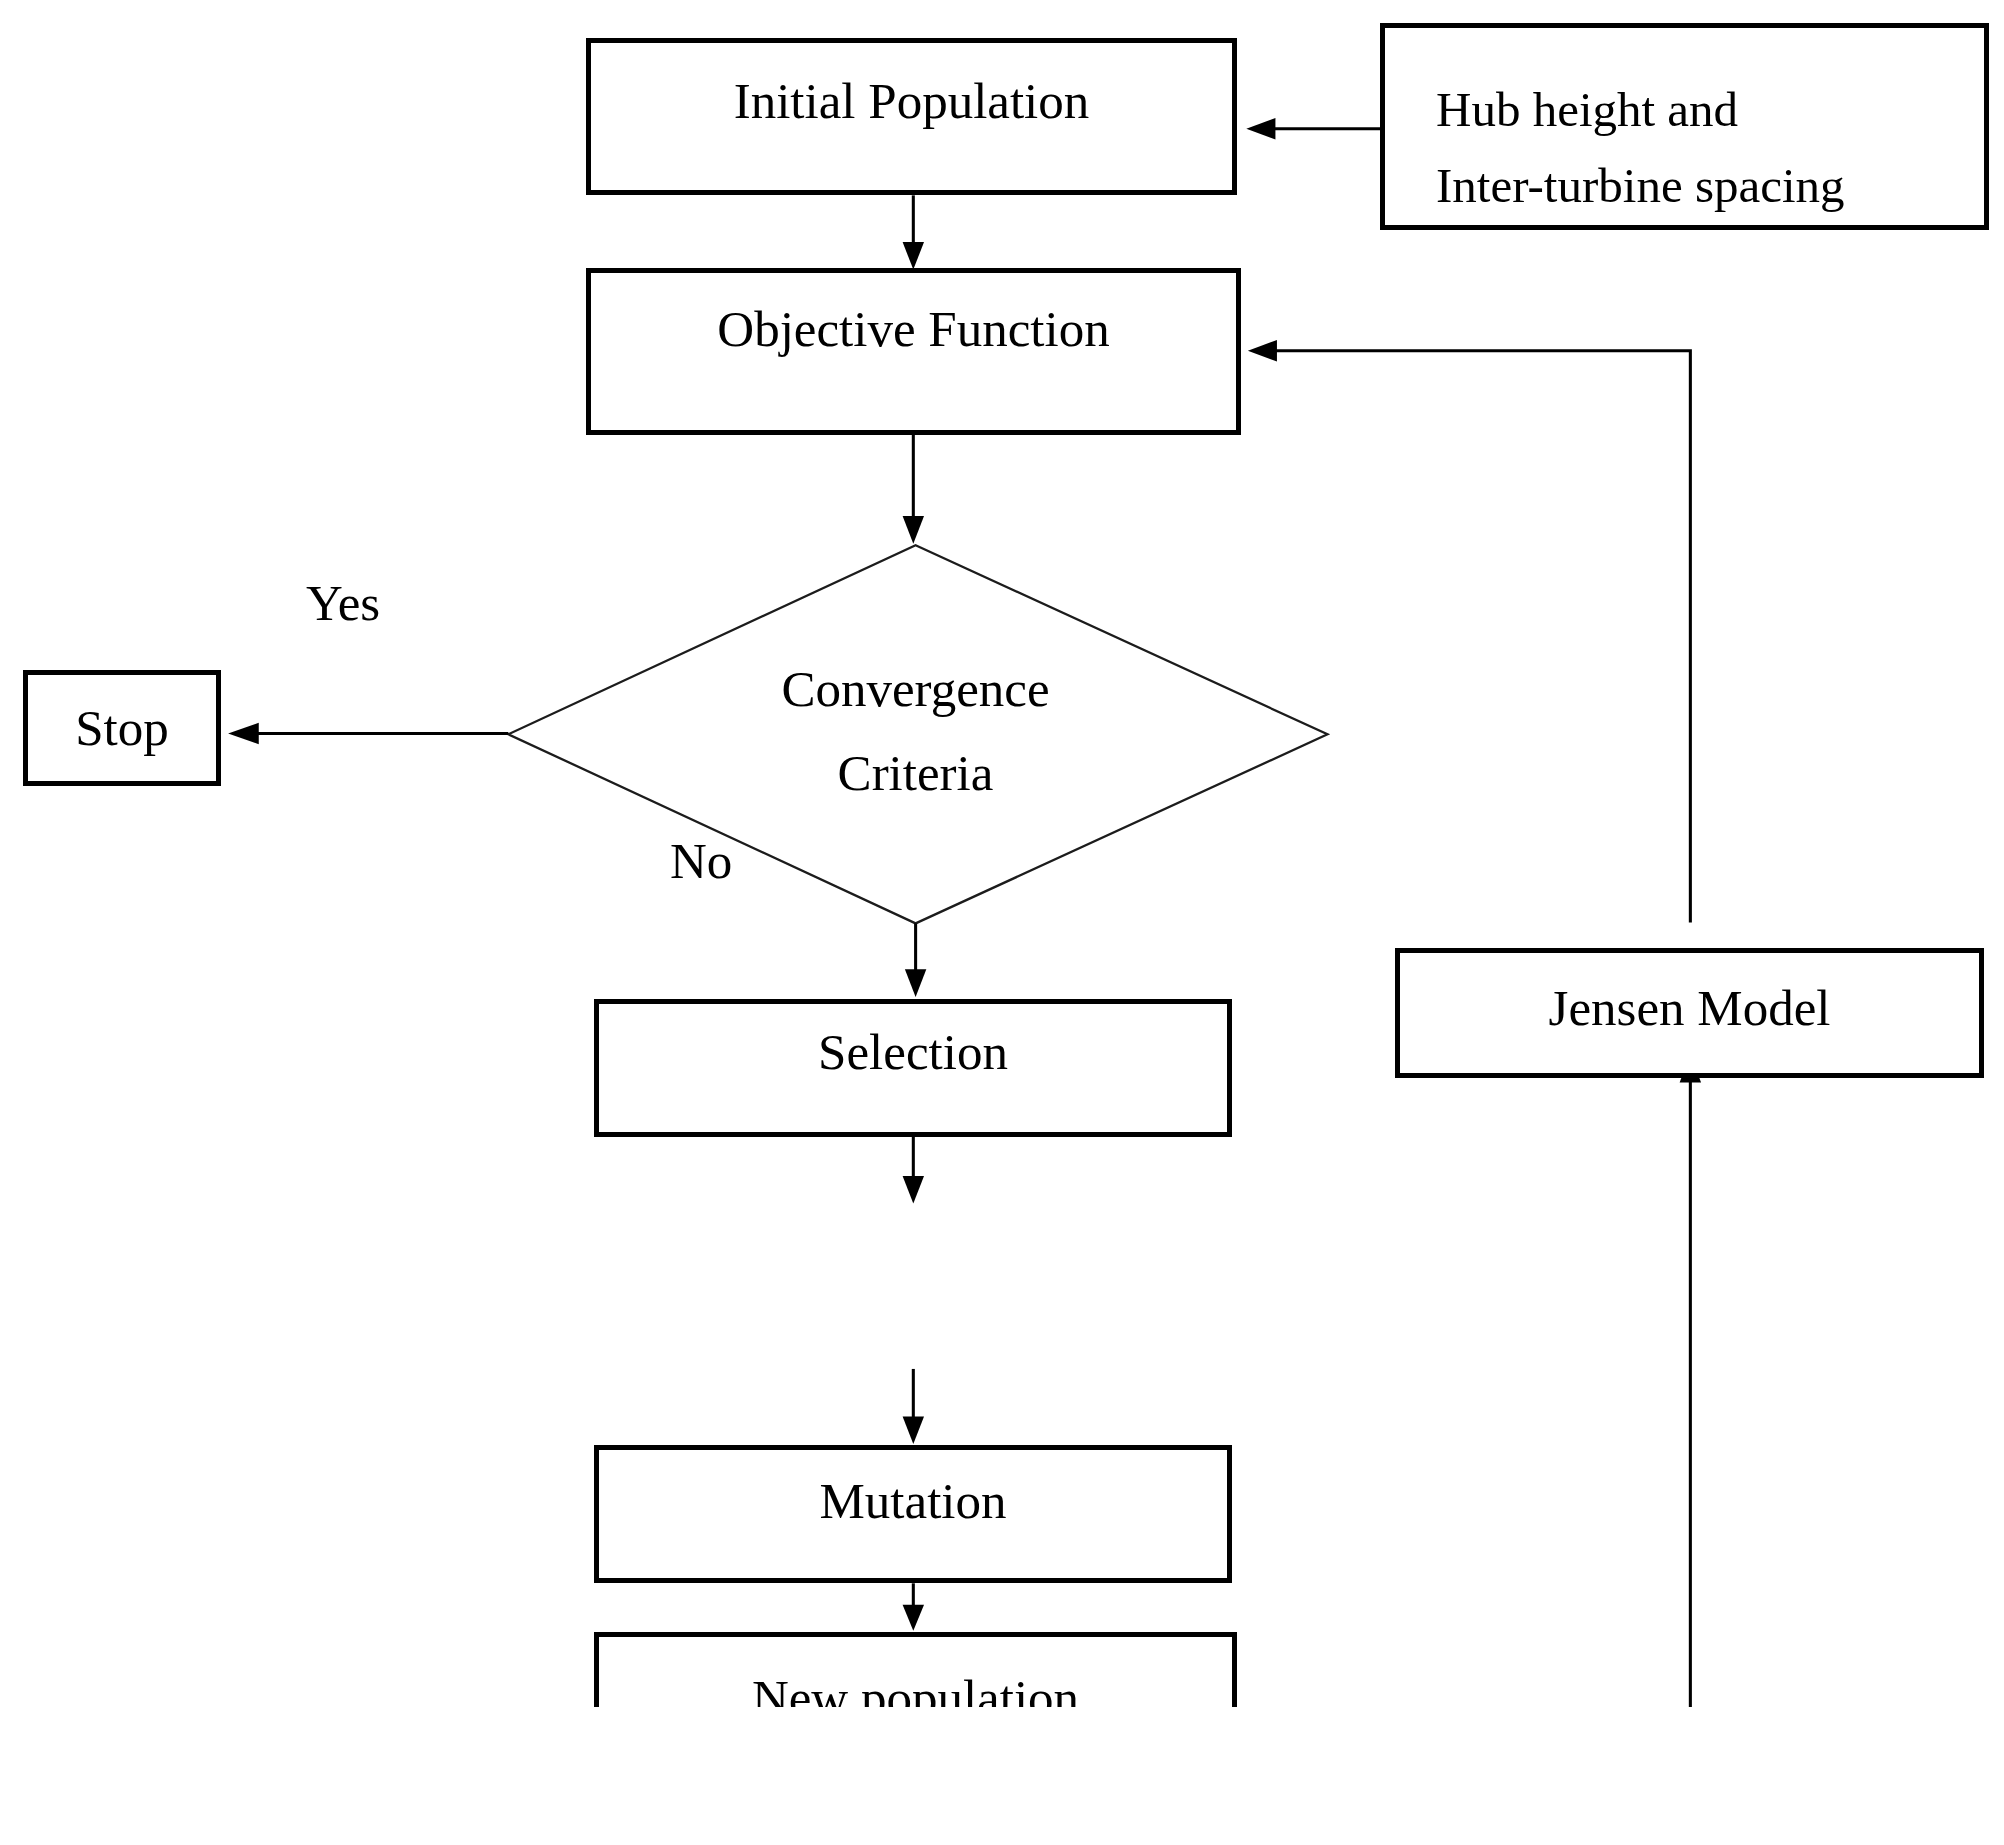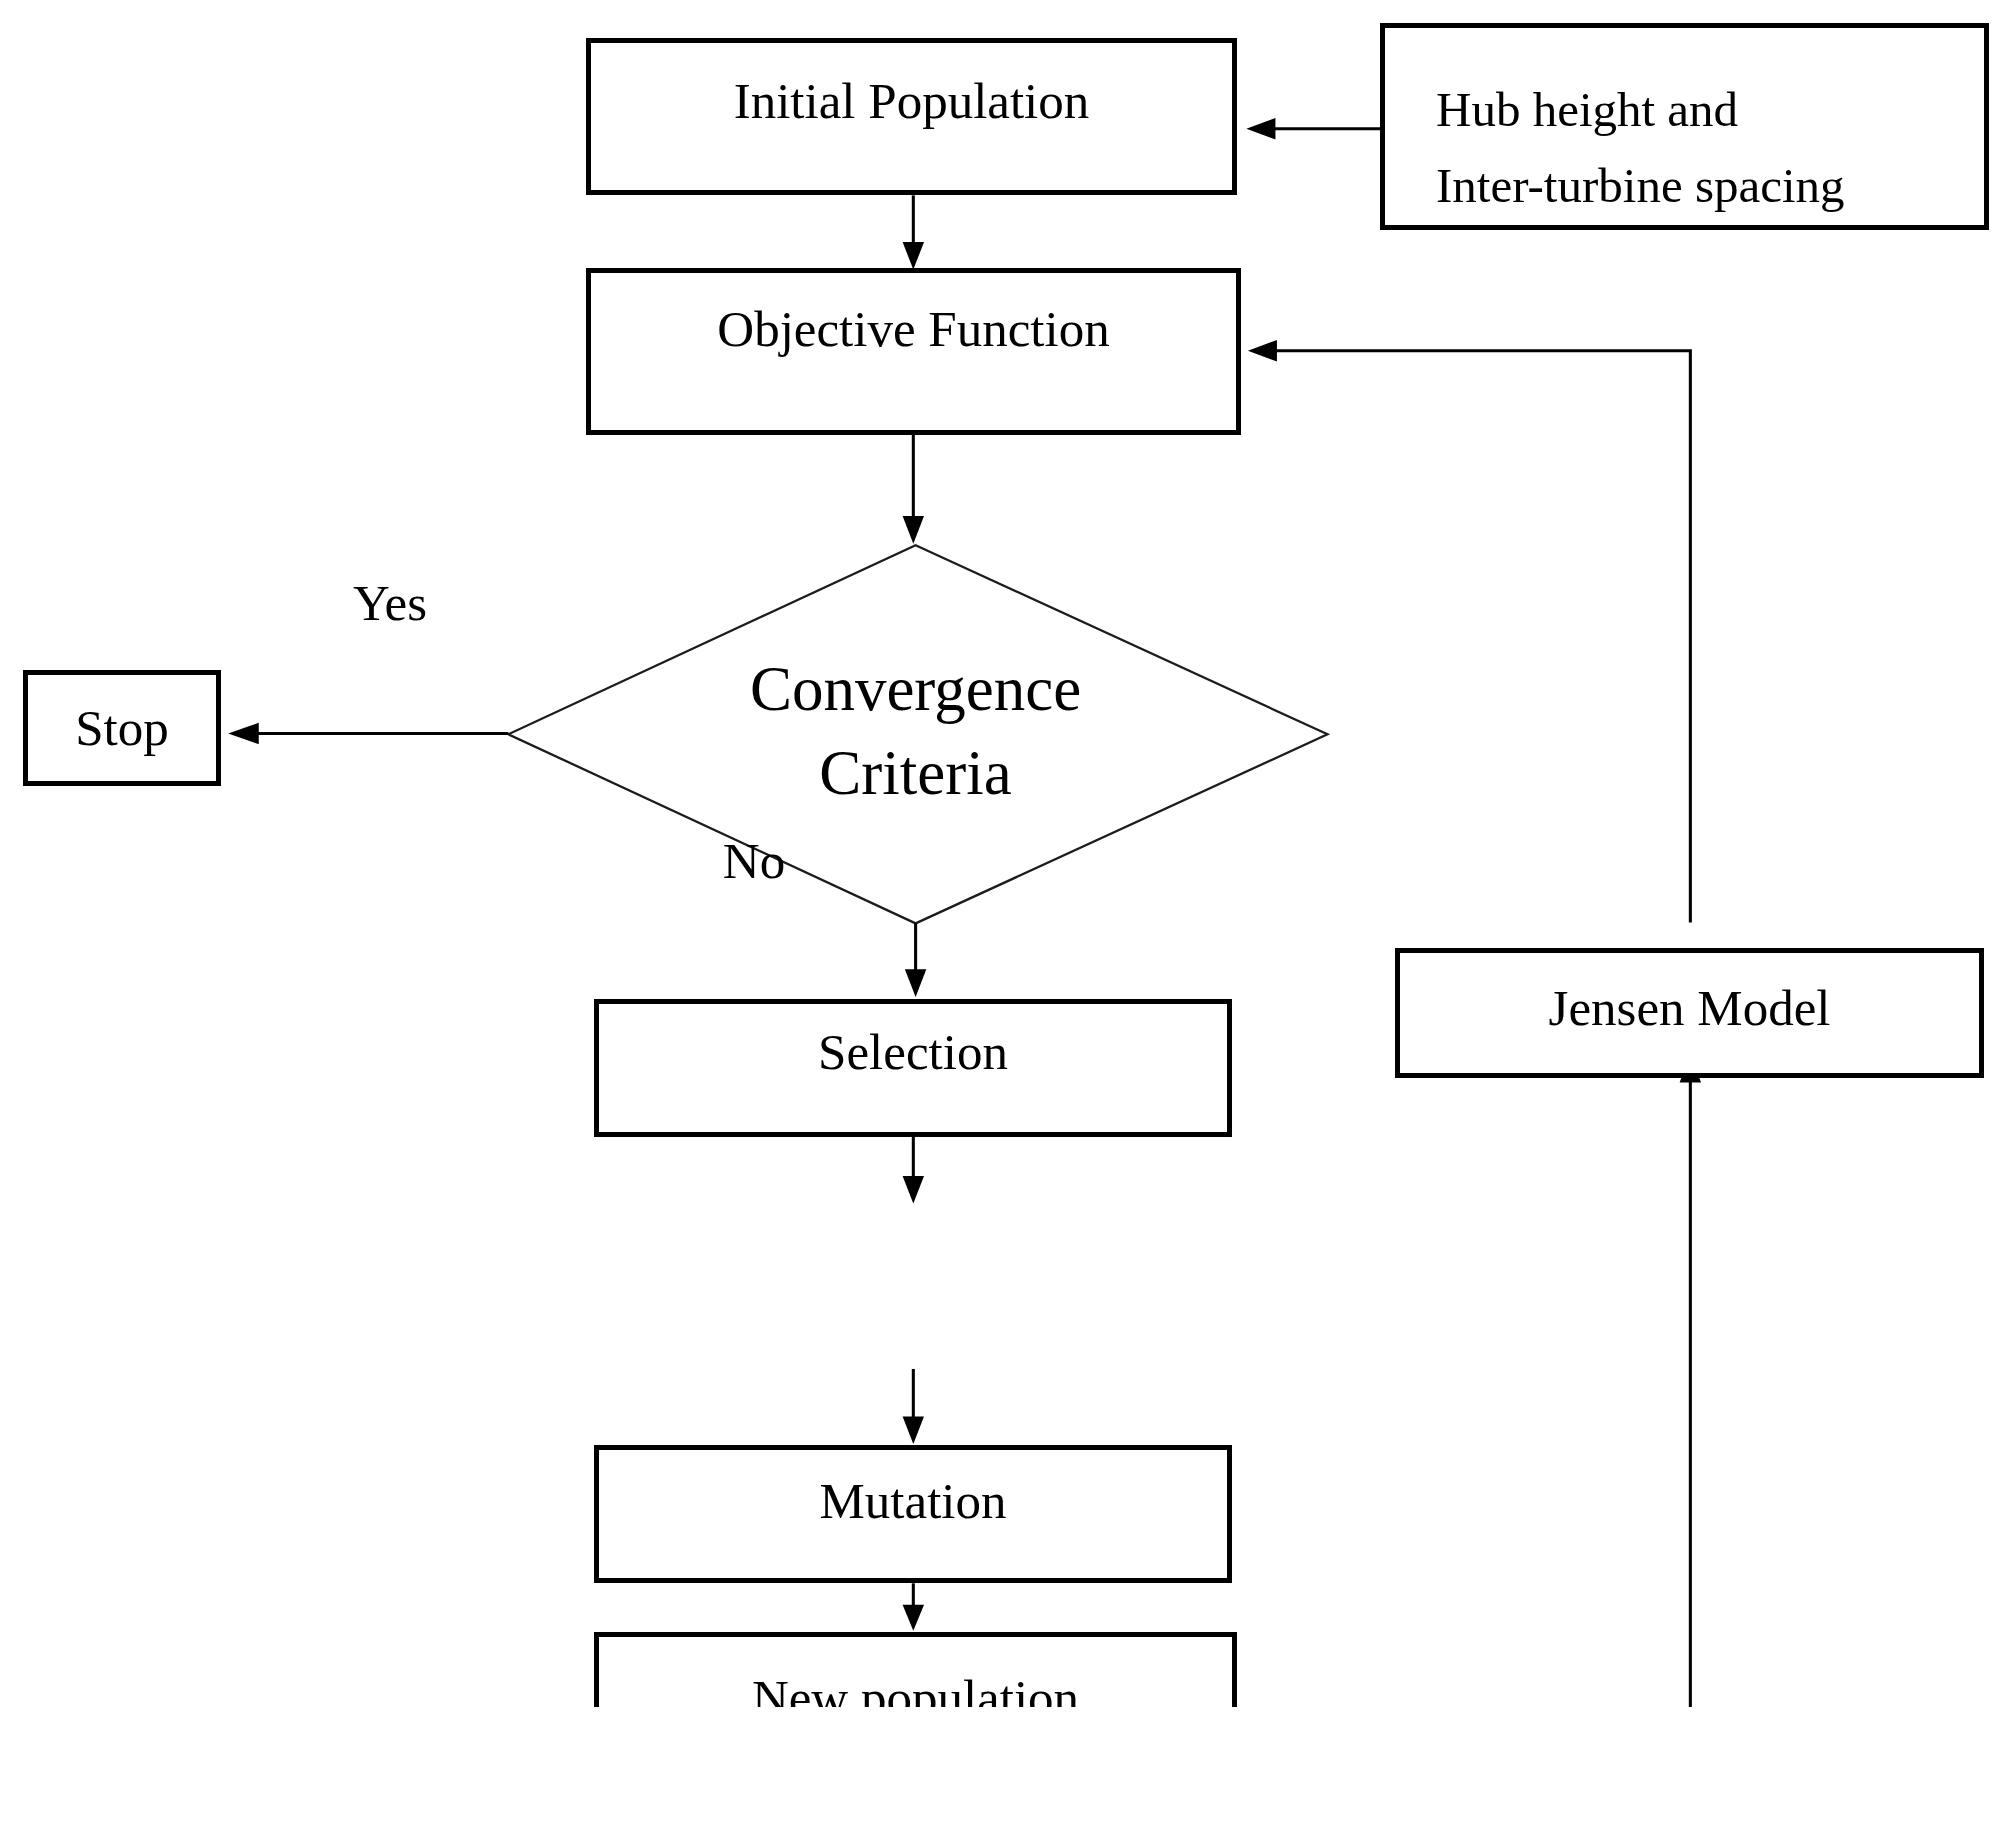--- a/index.html
+++ b/index.html
@@ -38,31 +38,31 @@
     left: 0;
     width: 100%;
     text-align: left;
     font-size: 49px;
     line-height: 77px;
     white-space: nowrap;
   }
   .edge-label {
     position: absolute;
     width: 168px;
-    text-align: center;
+    text-align: left;
     font-size: 51px;
     line-height: 61px;
   }
   .diamond-label {
     position: absolute;
     left: 686px;
     top: 647px;
     width: 459px;
     text-align: center;
-    font-size: 63px;
+    font-size: 51px;
     line-height: 84px;
   }
   line, polyline { stroke: #000000; stroke-width: 4; fill: none; }
   .head { fill: #000000; stroke: none; }
 </style>
 </head>
 <body>
 
 <div id="canvas">
 

